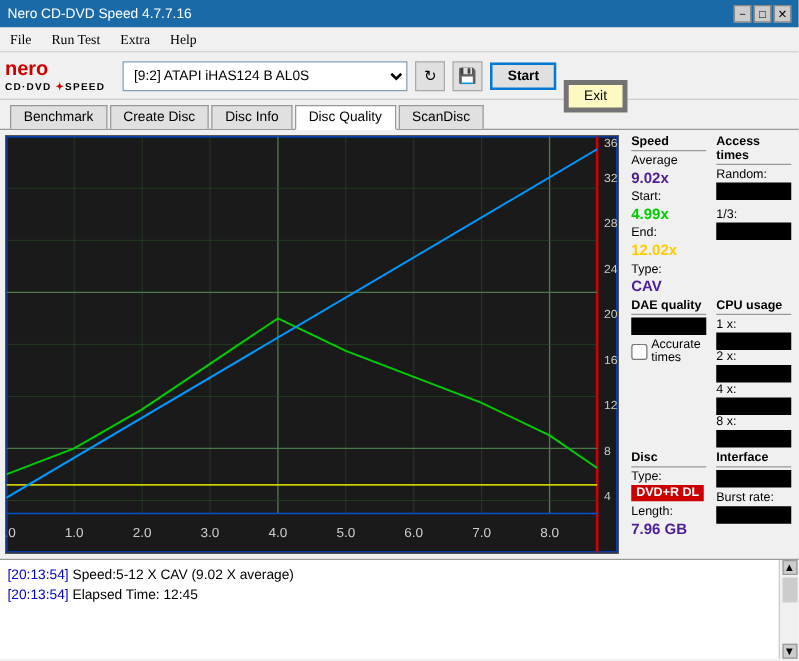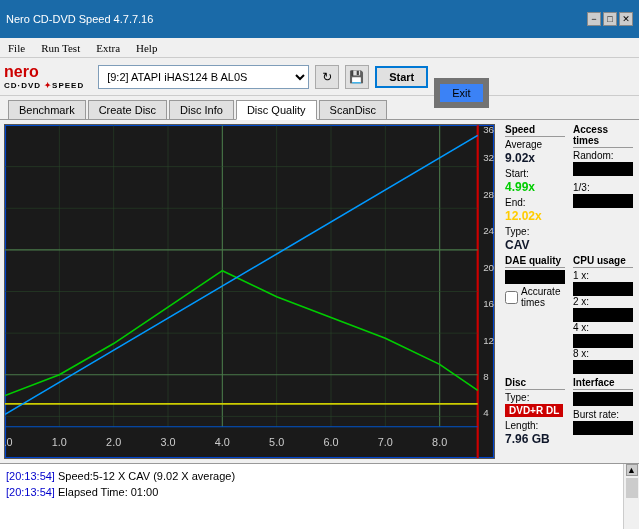--- a/index.html
+++ b/index.html
@@ -1,49 +1,49 @@
 <!DOCTYPE html>
 <html><head>
   <meta charset="utf-8">
   <style>
     * { margin: 0; padding: 0; box-sizing: border-box; }
     body { width: 639px; height: 529px; font-family: 'Segoe UI', Tahoma, sans-serif; font-size: 11px; background: #f0f0f0; overflow: hidden; }
     
     
-    .titlebar { background: #1a6aa8; color: white; height: 38px; display: flex; align-items: center; justify-content: space-between; padding: 0 6px; font-size: 11px; }
+    .titlebar { background: #1a6aa8; color: white; height: 22px; display: flex; align-items: center; justify-content: space-between; padding: 0 6px; font-size: 11px; }
     .titlebar-left { display: flex; align-items: center; gap: 4px; }
     .titlebar-controls { display: flex; gap: 2px; }
     .titlebar-btn { width: 14px; height: 14px; background: #ccc; border: 1px solid #888; font-size: 9px; display: flex; align-items: center; justify-content: center; cursor: pointer; color: black; }
     
     
     .menubar { background: #f0f0f0; height: 20px; display: flex; align-items: center; padding: 0 4px; border-bottom: 1px solid #ccc; gap: 8px; font-size: 11px; font-family: Liberation Serif, serif; }
     .menubar-item { padding: 2px 4px; cursor: pointer; }
     
     
     .toolbar { background: #f0f0f0; height: 38px; display: flex; align-items: center; padding: 0 4px; gap: 6px; border-bottom: 1px solid #ccc; }
-    .drive-select { width: 211px; height: 24px; border: 1px solid #7f9db9; background: white; font-size: 11px; padding: 0 4px; }
+    .drive-select { width: 228px; height: 24px; border: 1px solid #7f9db9; background: white; font-size: 11px; padding: 0 4px; }
     .toolbar-icon { width: 24px; height: 24px; background: #e0e0e0; border: 1px solid #aaa; display: flex; align-items: center; justify-content: center; cursor: pointer; font-size: 12px; }
     .btn-start { background: #e0e0e0; border: 2px solid #0078d4; padding: 3px 12px; font-size: 11px; cursor: pointer; font-weight: bold; }
-    .btn-exit { background: #3b82f6; border: 6px solid #737373; padding: 3px 12px; font-size: 11px; cursor: pointer; margin-top: 32px; }
+    .btn-exit { background: #fef9c3; border: 4px solid #737373; padding: 3px 12px; font-size: 11px; cursor: pointer; margin-top: 32px; }
     
     
     .nero-logo { display: flex; flex-direction: column; margin-right: 8px; }
     
     
     .tabs { background: #f0f0f0; display: flex; align-items: flex-end; padding: 4px 8px 0; border-bottom: 1px solid #999; }
     .tab { padding: 3px 10px; border: 1px solid #999; border-bottom: none; background: #e0e0e0; margin-right: 2px; cursor: pointer; font-size: 11px; }
     .tab.active { background: white; border-bottom: 1px solid white; margin-bottom: -1px; z-index: 1; }
     
     
     .chart-area { flex: 1; background: #1a1a2e; position: relative; border: 1px solid #555; margin: 4px; overflow: hidden; }
     
     
     .right-panel { width: 140px; padding: 4px 6px; background: #f0f0f0; font-size: 10px; display: flex; flex-direction: column; gap: 3px; }
     .panel-label { color: black; font-size: 10px; margin-bottom: 1px; }
-    .panel-value { color: #0f172a; font-size: 12px; font-weight: bold; }
+    .panel-value { color: #4c1d95; font-size: 12px; font-weight: bold; }
     .panel-value.green { color: #00cc00; }
     .panel-value.yellow { color: #ffcc00; }
     .black-box { background: black; color: white; width: 60px; height: 14px; font-size: 9px; display: flex; align-items: center; padding: 0 2px; }
     .panel-columns { display: flex; gap: 8px; }
     .panel-col { flex: 1; }
     .section-title { font-weight: bold; font-size: 10px; color: black; border-bottom: 1px solid #999; margin-bottom: 2px; padding-bottom: 1px; }
     .checkbox-row { display: flex; align-items: center; gap: 3px; margin-top: 2px; }
     .disc-type-badge { background: #cc0000; color: white; padding: 1px 4px; font-size: 10px; font-weight: bold; display: inline-block; }
     
     
@@ -251,21 +251,21 @@
   </div>
 
   <div class="log-area">
     <div class="log-content">
       <div class="log-line">
         <span class="timestamp">[20:13:54]</span>
         <span> Speed:5-12 X CAV (9.02 X average)</span>
       </div>
       <div class="log-line">
         <span class="timestamp">[20:13:54]</span>
-        <span> Elapsed Time: 01:00</span>
+        <span> Elapsed Time: 12:45</span>
       </div>
     </div>
     <div class="log-scroll">
       <div style="width:12px;height:12px;background:#ccc;border:1px solid #999;text-align:center;font-size:9px;cursor:pointer;">▲</div>
       <div class="log-scroll-thumb"></div>
       <div style="width:12px;height:12px;background:#ccc;border:1px solid #999;text-align:center;font-size:9px;cursor:pointer;margin-top:auto;">▼</div>
     </div>
   </div>
 </div>
 

